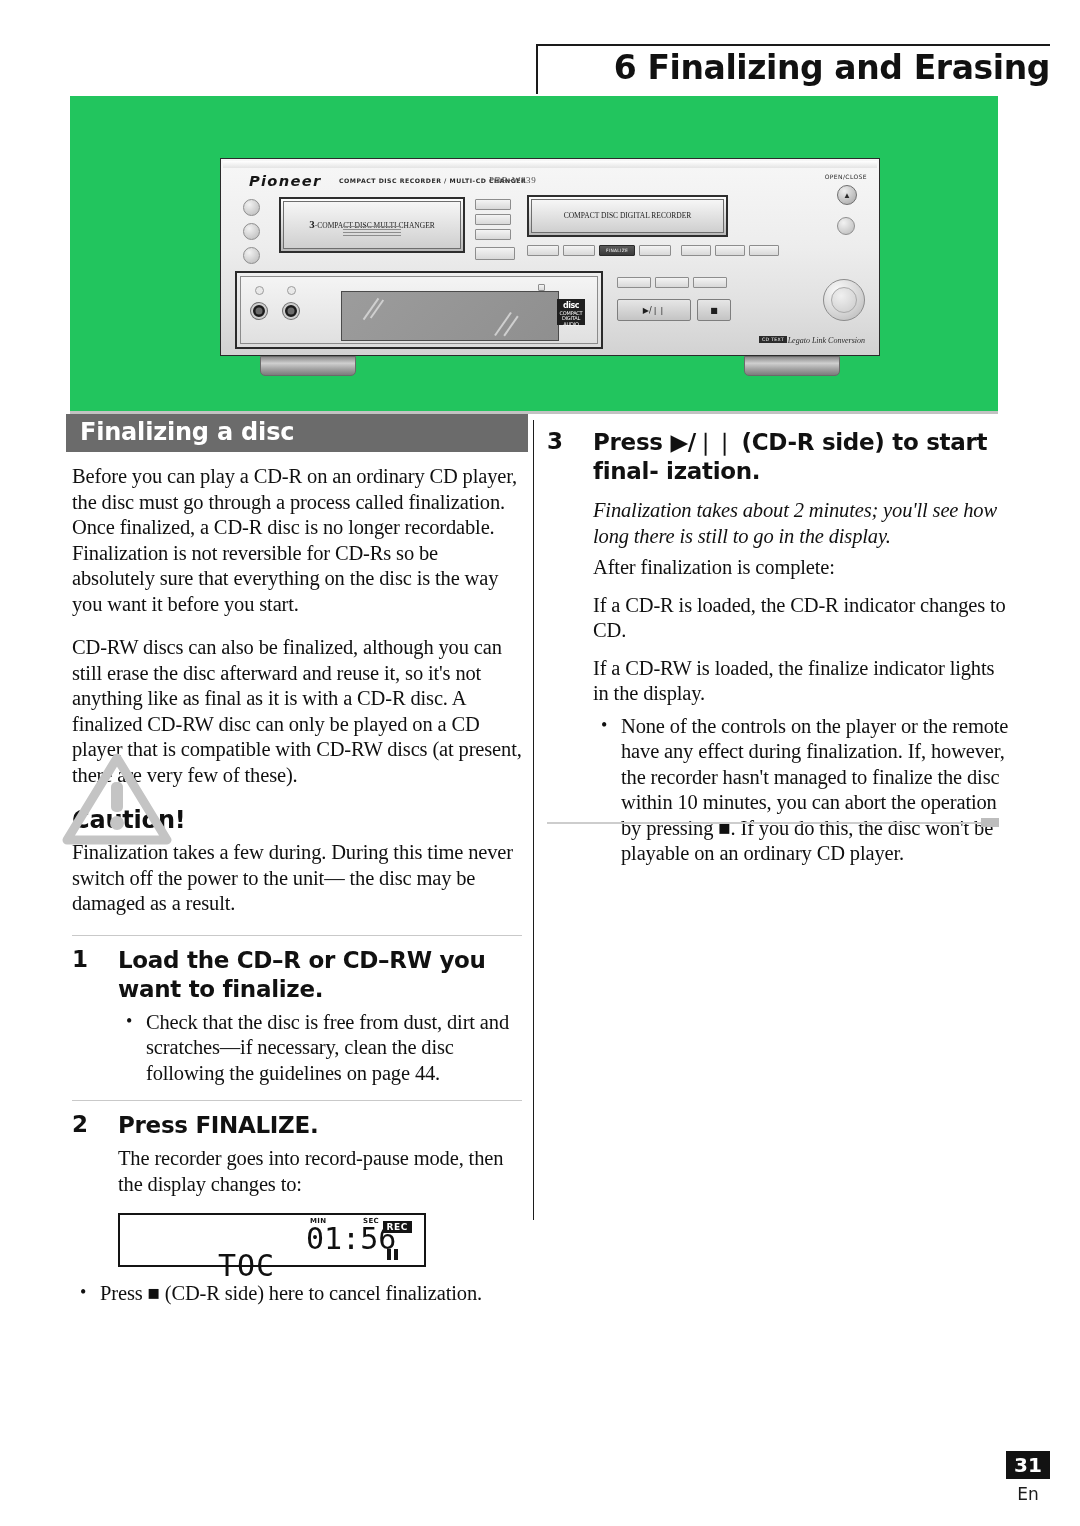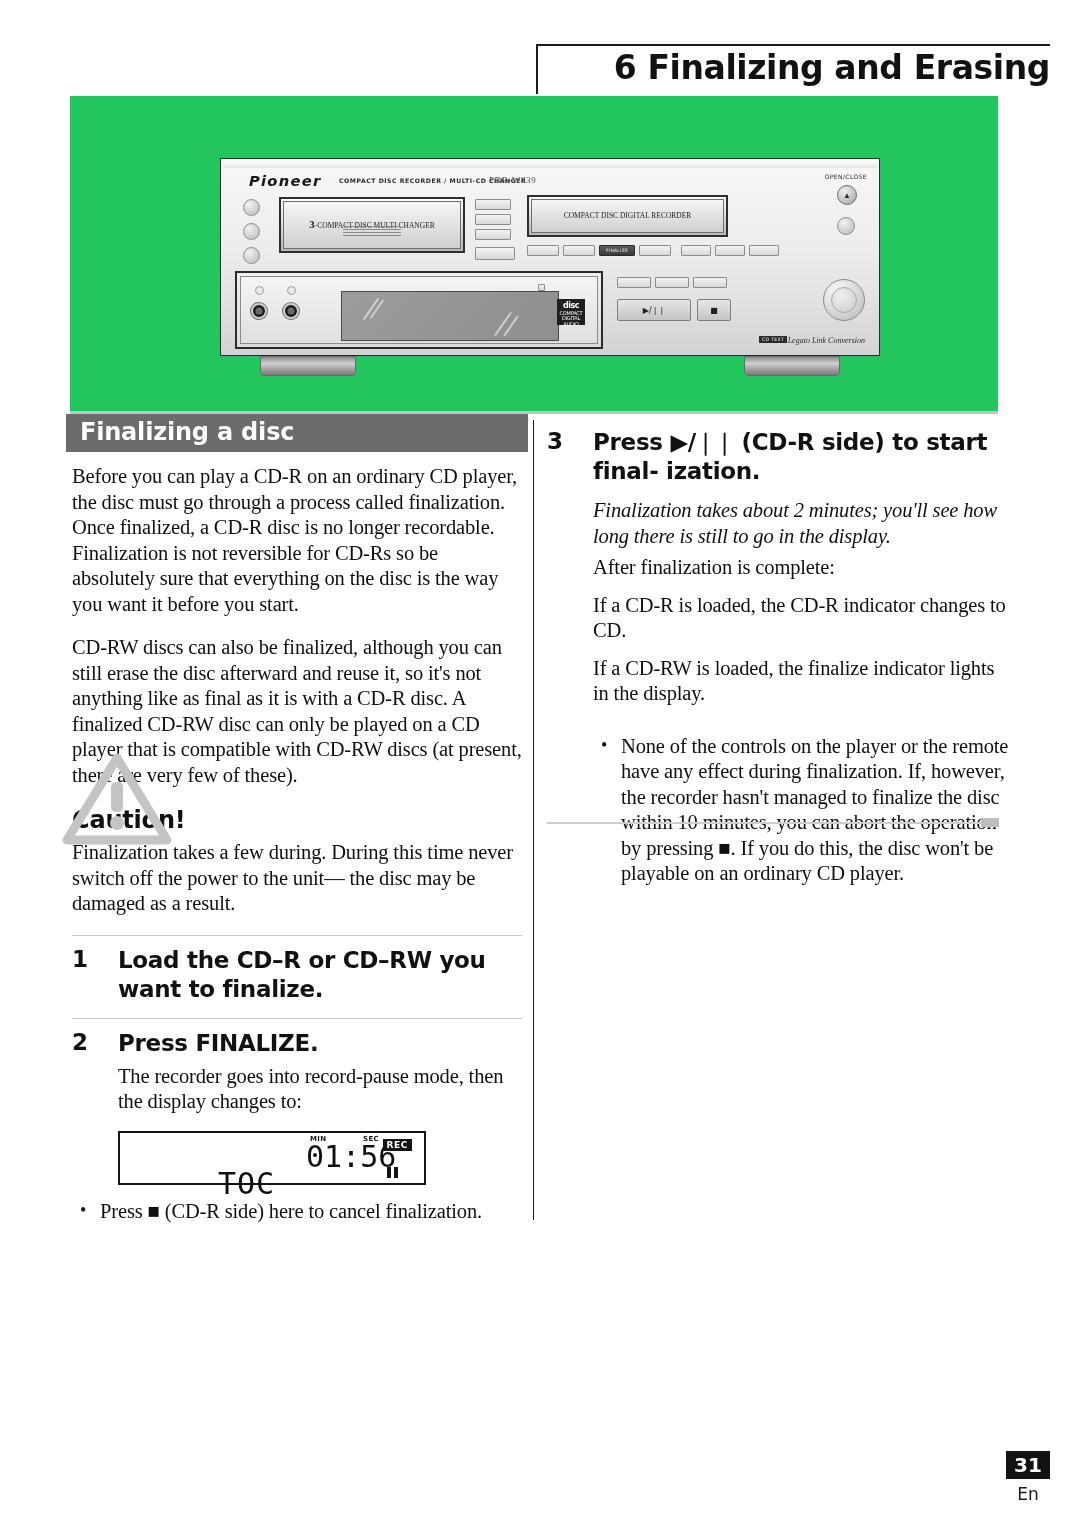--- a/index.html
+++ b/index.html
@@ -376,20 +376,25 @@
 
       <h3 class="caution">Caution!</h3>
       <p class="body">Finalization takes a few during. During this time never switch off the power to the unit— the disc may be damaged as a result.</p>
 
       <hr class="sep">
 
       <div class="step">
         <div class="step-num">1</div>
         <div class="step-title">Load the CD–R or CD–RW you want to finalize.</div>
       </div>
+      <div class="step-body">
+        <ul class="bullets">
+          <li>Check that the disc is free from dust, dirt and scratches—if necessary, clean the disc following the guidelines on page 44.</li>
+        </ul>
+      </div>
 
       <hr class="sep">
 
       <div class="step">
         <div class="step-num">2</div>
         <div class="step-title">Press FINALIZE.</div>
       </div>
       <div class="step-body">
         <p class="body">The recorder goes into record-pause mode, then the display changes to:</p>
       </div>
@@ -420,21 +425,21 @@
 
   <div class="col col-right">
     <div class="step">
       <div class="step-num">3</div>
       <div class="step-title">Press ▶/❘❘ (CD-R side) to start final- ization.</div>
     </div>
     <div class="step-body">
       <p class="body" style="margin-top:12px;font-style:italic;">Finalization takes about 2 minutes; you'll see how long there is still to go in the display.</p>
       <p class="body" style="margin-bottom:12px;">After finalization is complete:</p>
       <p class="body" style="margin-bottom:12px;">If a CD-R is loaded, the CD-R indicator changes to CD.</p>
-      <p class="body" style="margin-bottom:27px;">If a CD-RW is loaded, the finalize indicator lights in the display.</p>
+      <p class="body" style="margin-bottom:7px;">If a CD-RW is loaded, the finalize indicator lights in the display.</p>
       <ul class="bullets">
         <li>None of the controls on the player or the remote have any effect during finalization. If, however, the recorder hasn't managed to finalize the disc within 10 minutes, you can abort the operation by pressing ■. If you do this, the disc won't be playable on an ordinary CD player.</li>
       </ul>
     </div>
   </div>
 
   <div class="right-rule"></div>
   <div class="right-rule-block"></div>
 
   <div class="pagenum">31</div>

